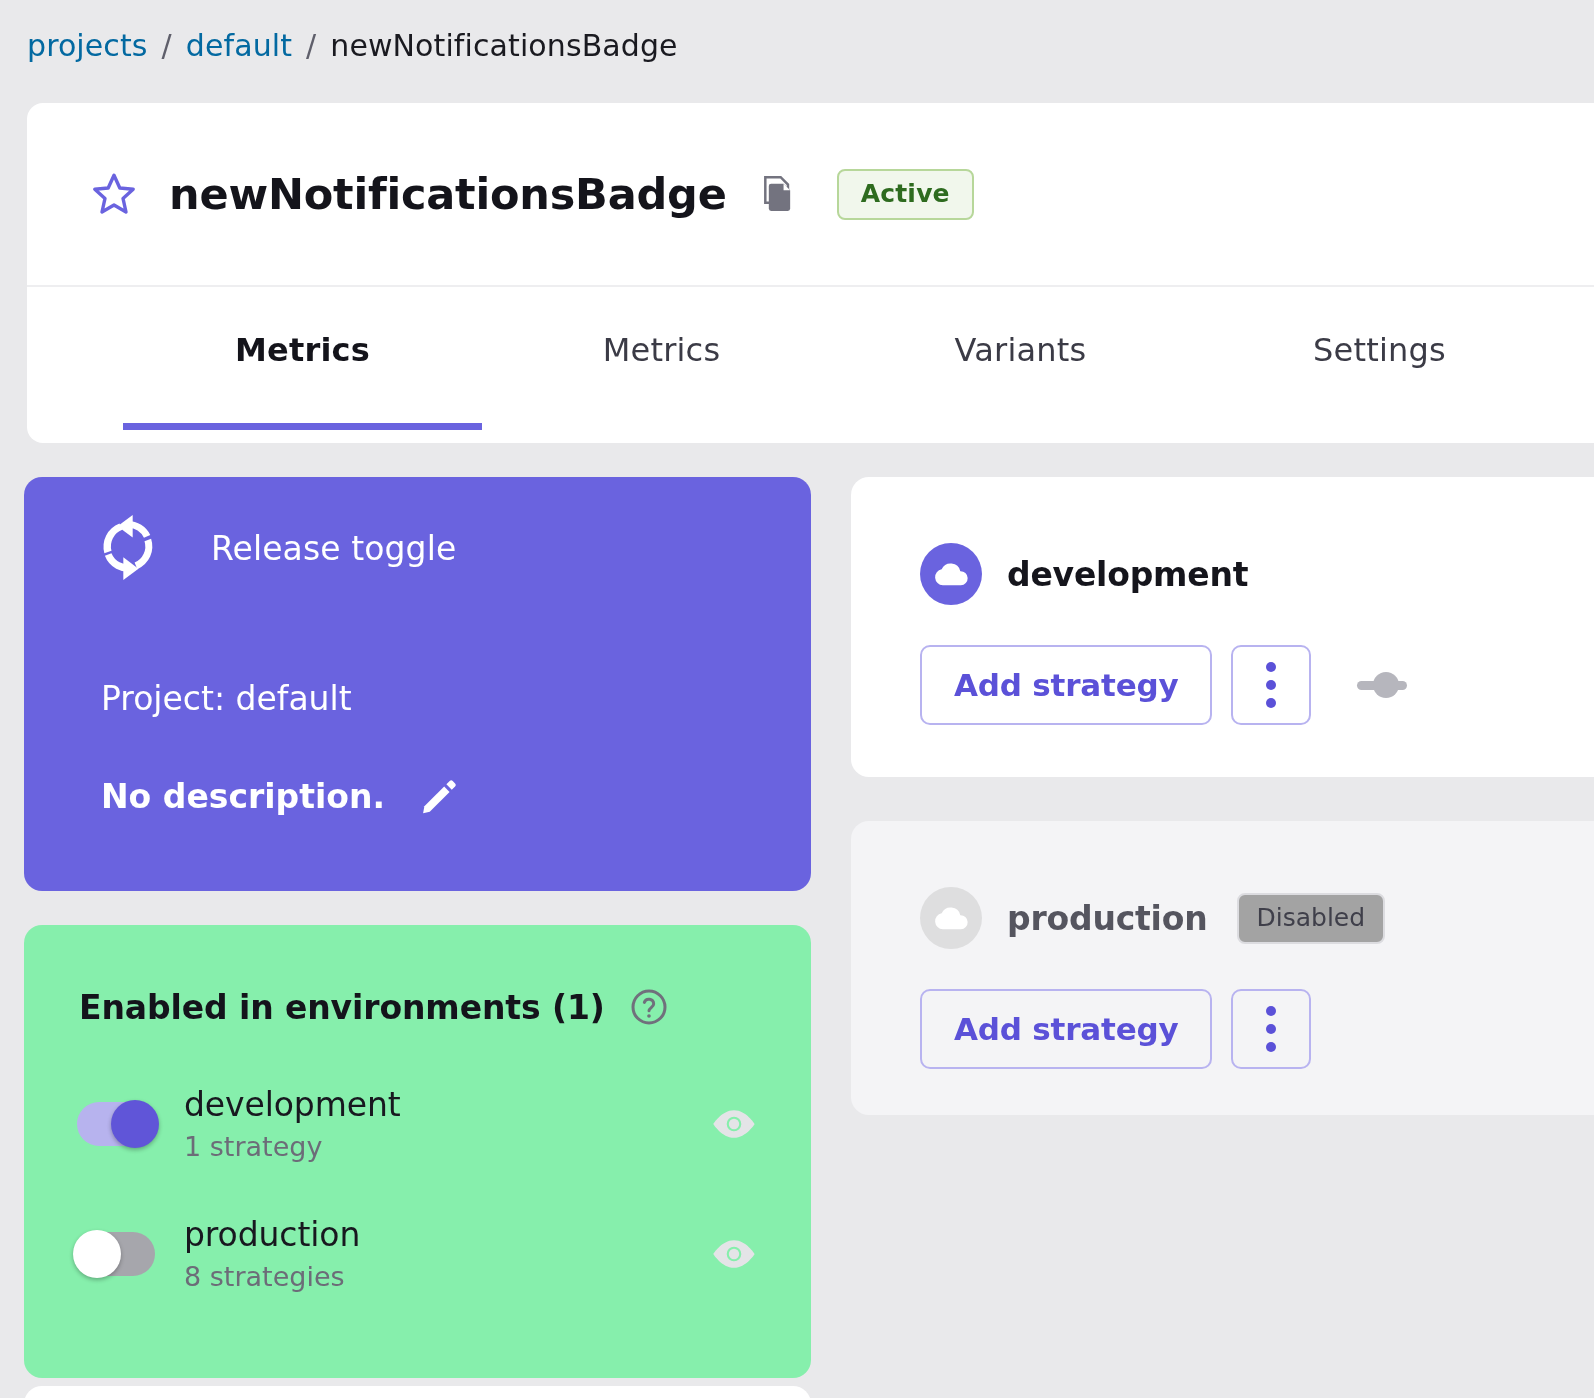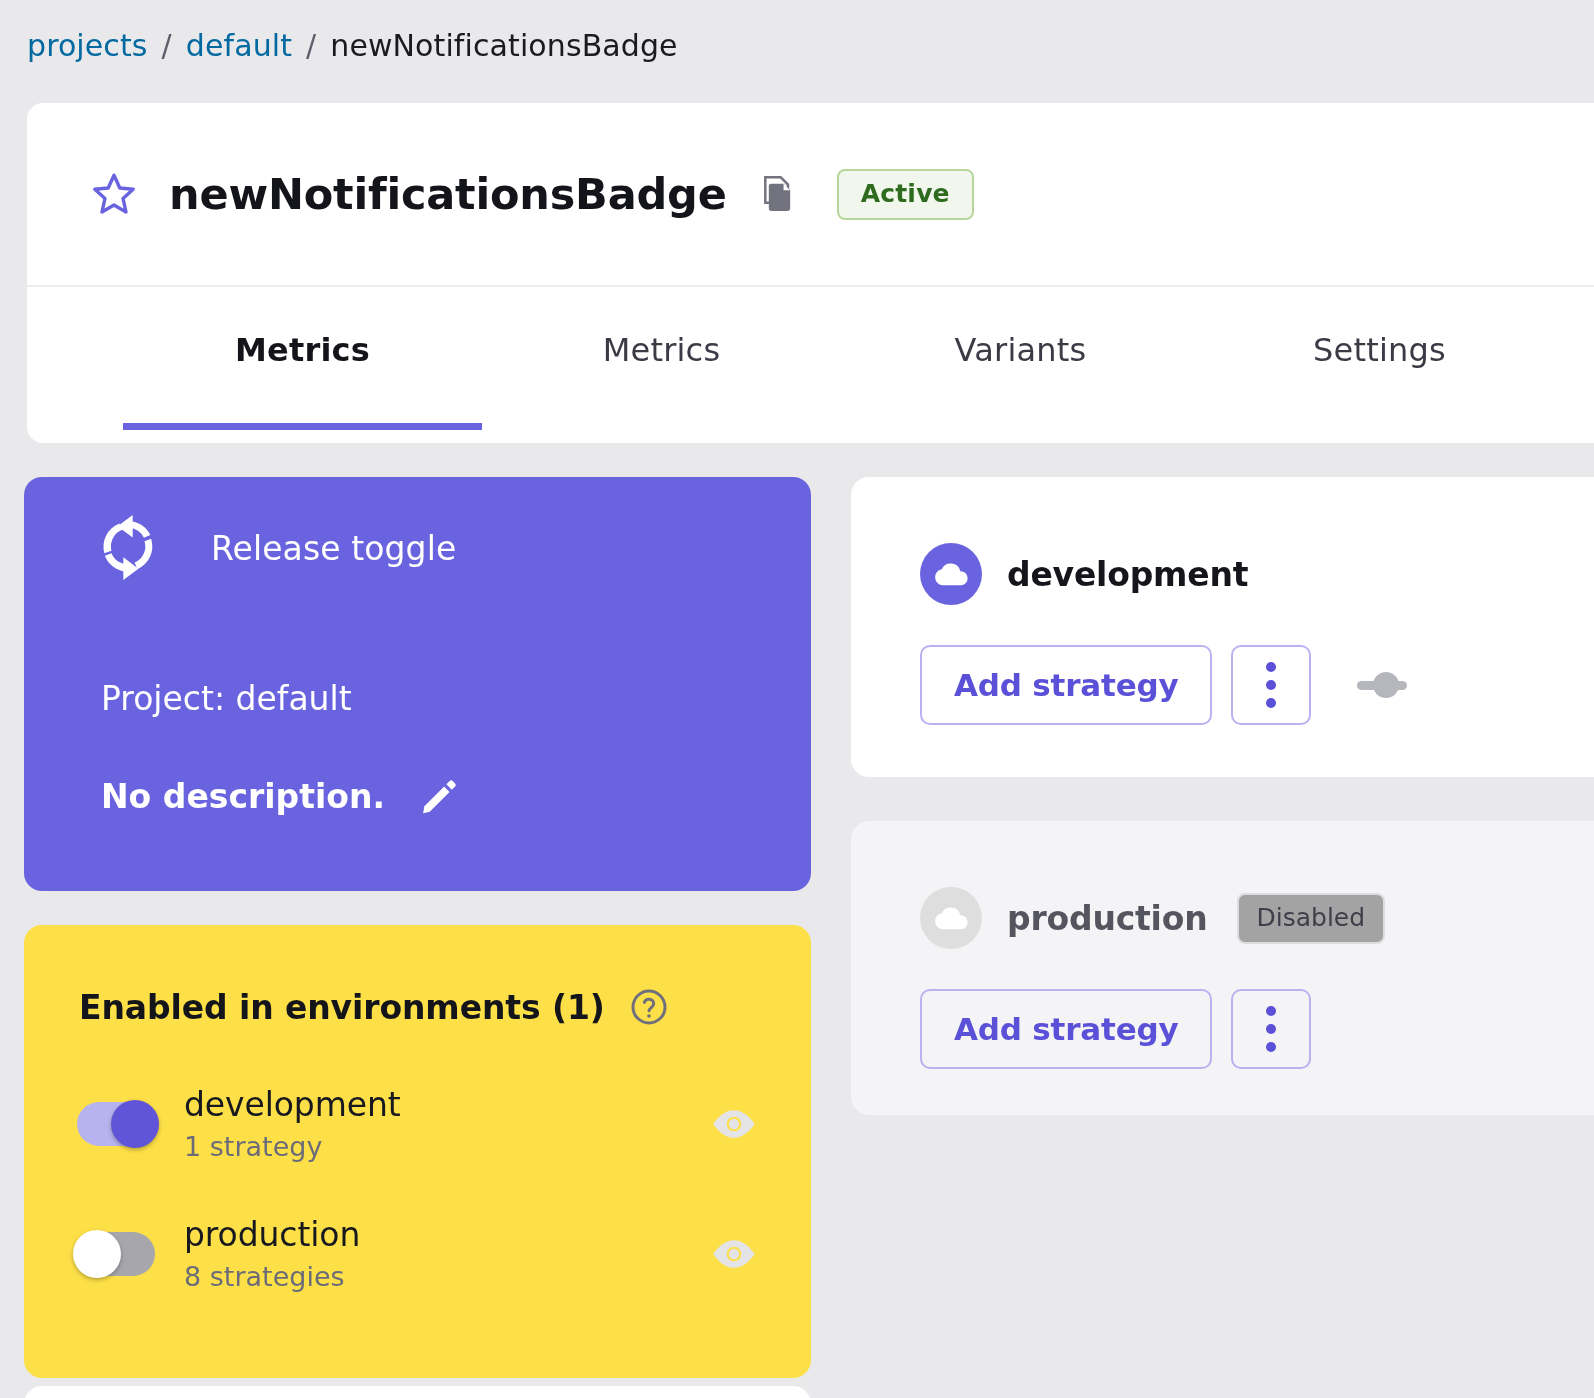--- a/index.html
+++ b/index.html
@@ -135,21 +135,21 @@
   .release-desc { font-size: 33px; }
   .pencil-icon { width: 38px; height: 38px; }
 
   
   .env-card {
     position: absolute;
     left: 24px;
     top: 925px;
     width: 787px;
     height: 453px;
-    background: #fde047;
+    background: #86efac;
     border-radius: 18px;
   }
   .env-title-row {
     display: flex;
     align-items: center;
     gap: 24px;
     padding: 62px 0 0 55px;
   }
   .env-title {
     font-size: 33px;

